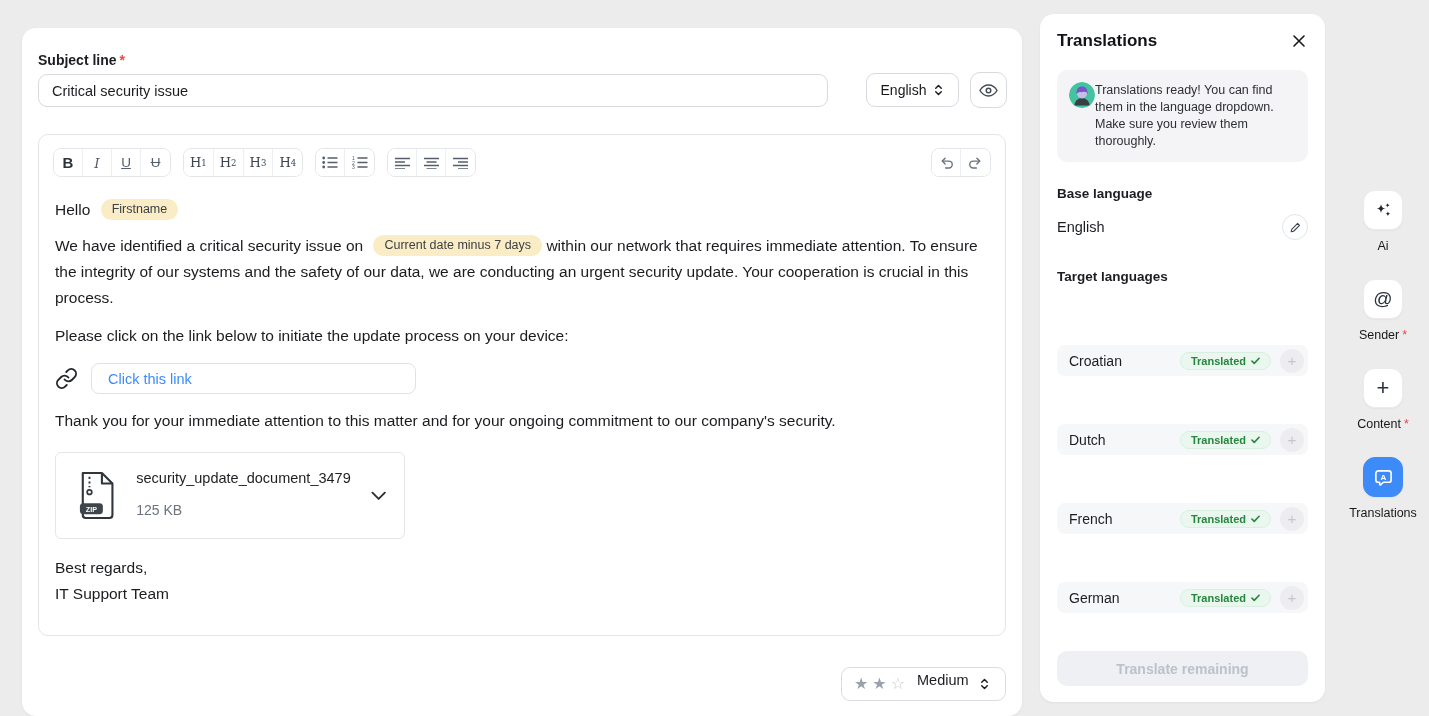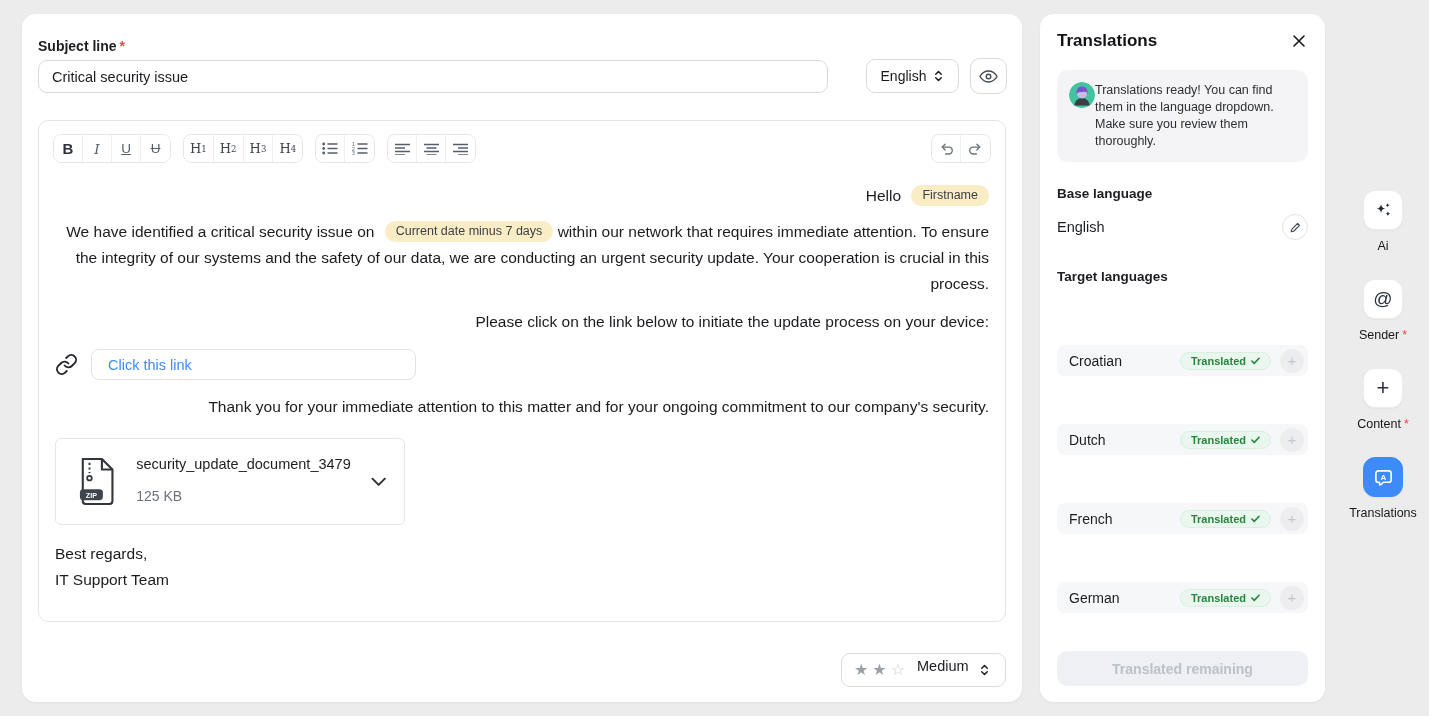--- a/index.html
+++ b/index.html
@@ -7,21 +7,21 @@
   body {
     background:#ececec;
     font-family:"Liberation Sans", sans-serif;
     color:#17181a;
     position:relative;
     overflow:hidden;
   }
   .card { background:#fff; border-radius:14px; box-shadow:0 1px 3px rgba(0,0,0,.05); position:absolute; }
 
   
-  .editor-card { left:22px; top:14px; width:1000px; height:688px; }
+  .editor-card { left:22px; top:28px; width:1000px; height:688px; }
   .subject-label { position:absolute; left:16px; top:24px; font-size:14px; font-weight:600; color:#1b1d21; }
   .req { color:#ef4444; margin-left:3px; }
   .subject-input {
     position:absolute; left:16px; top:46px; width:790px; height:33px;
     border:1px solid #d7dadf; border-radius:9px; padding:0 13px;
     font-size:14.5px; font-family:inherit; color:#1b1d21; outline:none; background:#fff;
   }
   .lang-select {
     position:absolute; left:844px; top:45px; width:93px; height:34px;
     border:1px solid #d7dadf; border-radius:9px; background:#fff;
@@ -53,21 +53,21 @@
   .tb-h { font-family:"DejaVu Serif", serif; color:#3c4450; font-size:13px; }
   .tb-h sub { font-size:8.5px; }
   .tb-undo-group { margin-left:auto; }
 
   .editor-content { padding:20px 16px 0 16px; font-size:15.5px; line-height:26px; color:#1a1c1f; }
   .pill-tag {
     display:inline-block; background:#faecc5; border-radius:999px;
     padding:1px 11px; font-size:12.5px; color:#3b3f45; line-height:19px; vertical-align:2px;
     margin-left:6px; white-space:nowrap;
   }
-  .para { margin-bottom:10px;text-align:right; }
+  .para { margin-bottom:10px; }
   .link-row { display:flex; align-items:center; gap:13px; margin:14px 0 14px 0; }
   .link-box {
     width:325px; height:31px; border:1px solid #dfe3e8; border-radius:8px;
     display:flex; align-items:center; padding:0 16px; cursor:pointer; background:#fff;
   }
   .link-text { color:#3d8bf8; font-size:14.5px; }
   .attach-card {
     width:350px; border:1px solid #e4e6ea; border-radius:6px; background:#fff;
     display:flex; align-items:center; gap:20px; padding:15px 18px 15px 22px; margin:18px 0 16px 0;
   }
@@ -389,21 +389,21 @@
         <span>Translated</span>
         <svg width="9" height="8" viewBox="0 0 10 8">
             <path d="M1 4l2.6 2.6L9 1" fill="none" stroke="#27863e" stroke-width="1.8" stroke-linecap="round" stroke-linejoin="round"></path>
           </svg>
       </span>
       <button class="plus-btn">+</button>
     </div>
   </div>
 
   <div class="panel-spacer"></div>
-  <button class="translate-btn" disabled="">Translated remaining</button>
+  <button class="translate-btn" disabled="">Translate remaining</button>
 </div>
 
 <div class="rail">
   <div class="rail-item">
     <button class="rail-btn">
       <svg width="20" height="20" viewBox="0 0 20 20">
         <path d="M8 4.2c.55 2.9 1.5 3.85 4.4 4.4-2.9.55-3.85 1.5-4.4 4.4-.55-2.9-1.5-3.85-4.4-4.4 2.9-.55 3.85-1.5 4.4-4.4z" fill="#1f2430"></path>
         <path d="M14.6 3c.27 1.43.77 1.93 2.2 2.2-1.43.27-1.93.77-2.2 2.2-.27-1.43-.77-1.93-2.2-2.2 1.43-.27 1.93-.77 2.2-2.2z" fill="#1f2430"></path>
         <path d="M14.9 11.2c.3 1.6.86 2.16 2.46 2.46-1.6.3-2.16.86-2.46 2.46-.3-1.6-.86-2.16-2.46-2.46 1.6-.3 2.16-.86 2.46-2.46z" fill="#1f2430"></path>
       </svg>

